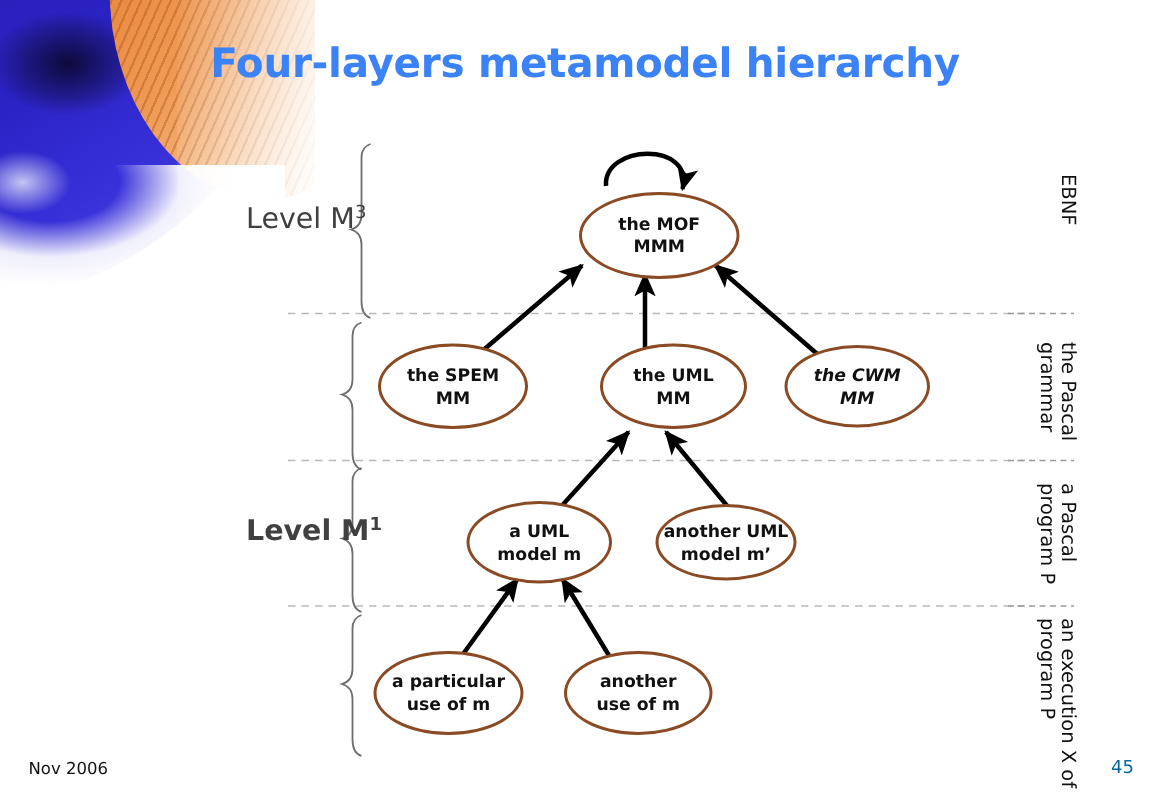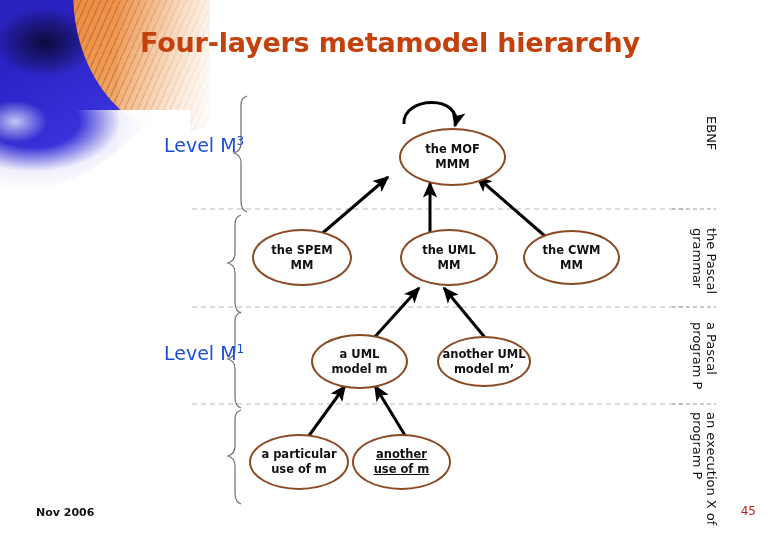--- a/index.html
+++ b/index.html
@@ -43,30 +43,30 @@
   #corner .fader{
     position:absolute;left:118px;top:-10px;width:110px;height:220px;
     background:linear-gradient(96deg, rgba(255,255,255,0) 0%, rgba(255,255,255,.55) 46%, #fff 86%);
   }
 
   
   #title{
     position:absolute;left:0;top:27px;width:780px;text-align:center;
     font-family:"DejaVu Sans","Liberation Sans",sans-serif;
     font-weight:bold;font-size:27px;letter-spacing:-.2px;
-    color:#c2410c;
+    color:#3b82f6;
     white-space:nowrap;
   }
 
   
   #diagram{position:absolute;left:0;top:0;width:780px;height:540px;}
   .lvl-label{
     position:absolute;
     font-family:"DejaVu Sans","Liberation Sans",sans-serif;
-    font-size:19px;color:#1d4ed8;white-space:nowrap;
+    font-size:19px;color:#404040;white-space:nowrap;
   }
   .lvl-label sup{font-size:12px;}
   .side-label{
     position:absolute;
     font-family:"DejaVu Sans","Liberation Sans",sans-serif;
     font-size:13px;color:#111;
     transform-origin:0 0;
     transform:rotate(90deg);
     white-space:nowrap;
     line-height:1.06;
@@ -80,28 +80,28 @@
     display:flex;align-items:center;justify-content:center;
     text-align:center;
     font-family:"DejaVu Sans","Liberation Sans",sans-serif;
     font-size:11.5px;font-weight:bold;color:#111;
     line-height:1.28;
     box-sizing:border-box;
   }
 
   
   #footer-date{
-    position:absolute;left:36px;top:506px;
-    font-family:"DejaVu Sans","Liberation Sans",sans-serif;
-    font-size:11px;font-weight:bold;color:#111;
+    position:absolute;left:19px;top:506px;
+    font-family:"DejaVu Sans","Liberation Sans",sans-serif;
+    font-size:11px;font-weight:normal;color:#111;
   }
   #footer-page{
     position:absolute;right:24px;top:504px;
     font-family:"DejaVu Sans","Liberation Sans",sans-serif;
-    font-size:12px;color:#b91c1c;
+    font-size:12px;color:#0369a1;
   }
 </style>
 </head>
 <body>
 
 <div id="slide">
 
   <div id="corner">
     <div class="blue"></div>
     <div class="orange"></div>
@@ -150,63 +150,63 @@
         <line x1="487" y1="340" x2="444" y2="288"></line>
 
         <line x1="308" y1="437" x2="345" y2="386"></line>
         <line x1="406" y1="437" x2="375" y2="386"></line>
       </g>
     </svg>
 
     <div class="lvl-label" style="left:164px;top:134px;">
       <span>Level M</span><sup>3</sup>
     </div>
-    <div class="lvl-label" style="left:164px;top:342px;">
+    <div class="lvl-label" style="left:164px;top:342px;font-weight:bold;">
       <span>Level M</span><sup>1</sup>
     </div>
 
     <div class="side-label" style="left:718px;top:116px;">
       <div>EBNF</div>
       <div></div>
     </div>
     <div class="side-label" style="left:718px;top:228px;">
       <div>the Pascal</div>
       <div>grammar</div>
     </div>
     <div class="side-label" style="left:718px;top:322px;">
       <div>a Pascal</div>
       <div>program P</div>
     </div>
     <div class="side-label" style="left:718px;top:412px;">
       <div>an execution X of</div>
       <div>program P</div>
     </div>
 
-    <div class="node" style="left:399px;top:128px;width:107px;height:58px;">
+    <div class="node" style="left:386px;top:128px;width:107px;height:58px;">
       <div>
         <div>the MOF</div>
         <div>MMM</div>
       </div>
     </div>
 
     <div class="node" style="left:252px;top:229px;width:100px;height:57px;">
       <div>
         <div>the SPEM</div>
         <div>MM</div>
       </div>
     </div>
 
     <div class="node" style="left:400px;top:229px;width:98px;height:57px;">
       <div>
         <div>the UML</div>
         <div>MM</div>
       </div>
     </div>
 
-    <div class="node" style="left:523px;top:230px;width:97px;height:55px;">
+    <div class="node" style="left:523px;top:230px;width:97px;height:55px;font-style:italic;">
       <div>
         <div>the CWM</div>
         <div>MM</div>
       </div>
     </div>
 
     <div class="node" style="left:437px;top:336px;width:94px;height:51px;">
       <div>
         <div>another UML</div>
         <div>model m’</div>
@@ -220,21 +220,21 @@
       </div>
     </div>
 
     <div class="node" style="left:249px;top:434px;width:100px;height:56px;align-items:center;">
       <div>
         <div>a particular</div>
         <div>use of m</div>
       </div>
     </div>
 
-    <div class="node" style="left:352px;top:434px;width:99px;height:56px;text-decoration:underline;">
+    <div class="node" style="left:376px;top:434px;width:99px;height:56px;">
       <div>
         <div>another</div>
         <div>use of m</div>
       </div>
     </div>
 
   </div>
 
   <div id="footer-date">Nov 2006</div>
   <div id="footer-page">45</div>

